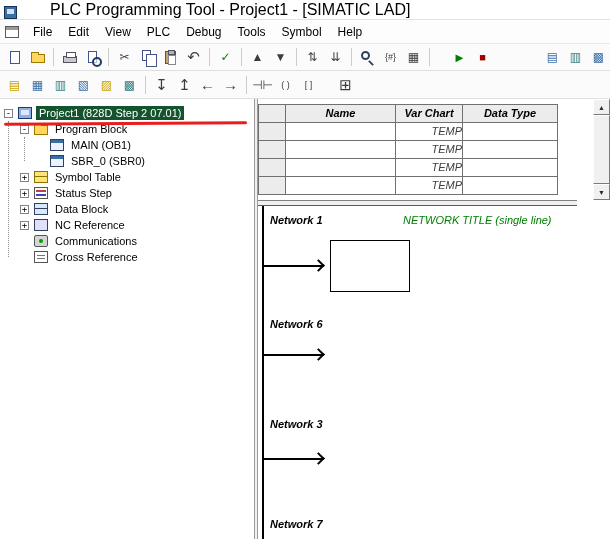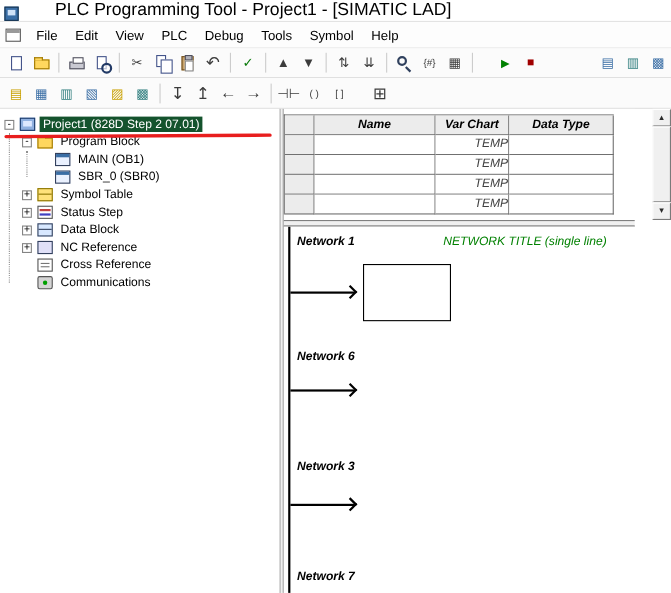--- a/index.html
+++ b/index.html
@@ -255,27 +255,27 @@
           <span class="ti ti-datablock"></span>
           <span class="tlabel">Data Block</span>
         </div>
         <div class="tree-row lvl1">
           <span class="expander">+</span>
           <span class="ti ti-ncvar"></span>
           <span class="tlabel">NC Reference</span>
         </div>
         <div class="tree-row lvl1">
           <span class="expander noexp"></span>
+          <span class="ti ti-comm"></span>
+          <span class="tlabel">Communications</span>
+        </div>
+        <div class="tree-row lvl1">
+          <span class="expander noexp"></span>
           <span class="ti ti-xref"></span>
           <span class="tlabel">Cross Reference</span>
-        </div>
-        <div class="tree-row lvl1">
-          <span class="expander noexp"></span>
-          <span class="ti ti-comm"></span>
-          <span class="tlabel">Communications</span>
         </div>
       </div>
       <div class="red-underline"></div>
     </div>
 
     <div class="vsplitter"></div>
 
     <div class="right">
 
       <div class="vtarea">

